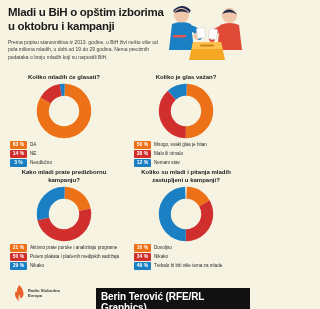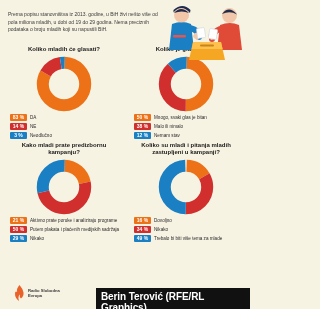--- a/index.html
+++ b/index.html
@@ -70,20 +70,21 @@
     position:absolute; left:96px; top:9px;
     background:#111111; color:#ffffff;
     font-size:10px; font-weight:bold;
     padding:2.5px 5px; letter-spacing:-0.1px;
   }
 </style>
 </head>
 <body>
 
 <div class="header">
+  <div class="title">Mladi u BiH o opštim izborima u oktobru i kampanji</div>
   <div class="intro">Prema popisu stanovništva iz 2013. godine, u BiH živi nešto više od pola miliona mladih, u dobi od 19 do 29 godina. Nema preciznih podataka o broju mladih koji su napustili BiH.</div>
 
   <div class="illus">
     <svg width="86" height="62" viewBox="0 0 86 62" xmlns="http://www.w3.org/2000/svg">
 
       <g>
         <path d="M10 22 q10 -4 19 0 l3 26 h-25 z" fill="#1B7FC4"></path>
         <circle cx="19.5" cy="13" r="7.5" fill="#f2c6a8"></circle>
         <path d="M12 11 q7 -8 15 0 q-7 -3 -15 0z" fill="#1f2b4d"></path>
         <path d="M11.5 10.5 q8 -9 16.5 0.5 l0.5 -3 q-8 -8 -17 0z" fill="#1f2b4d"></path>

